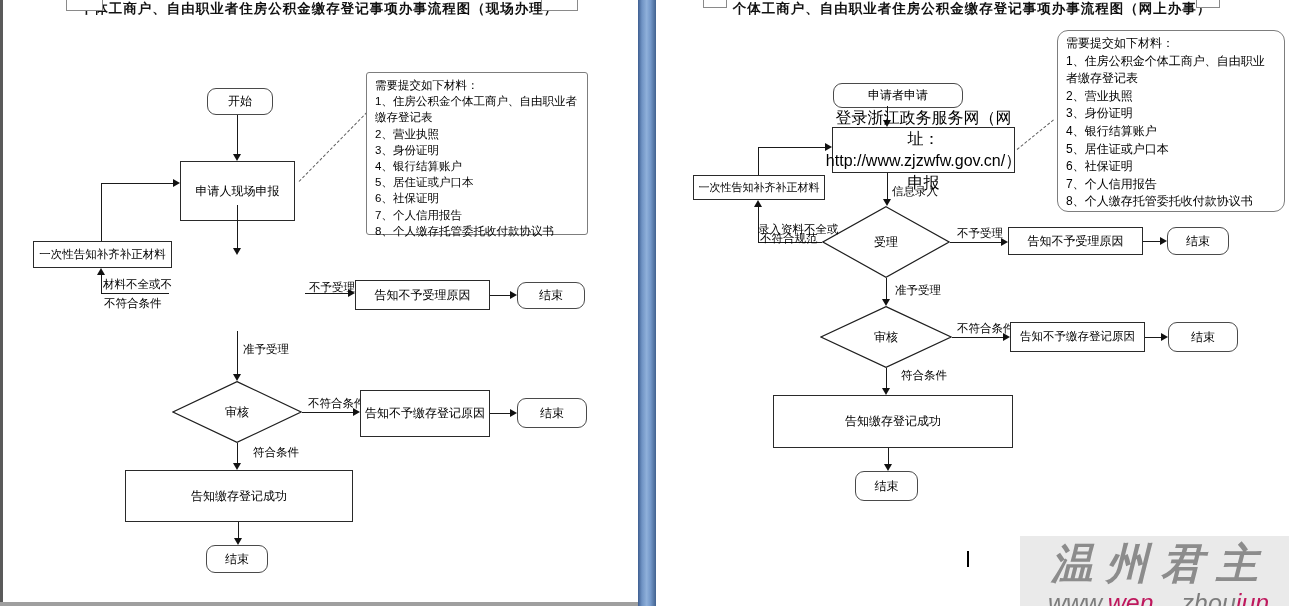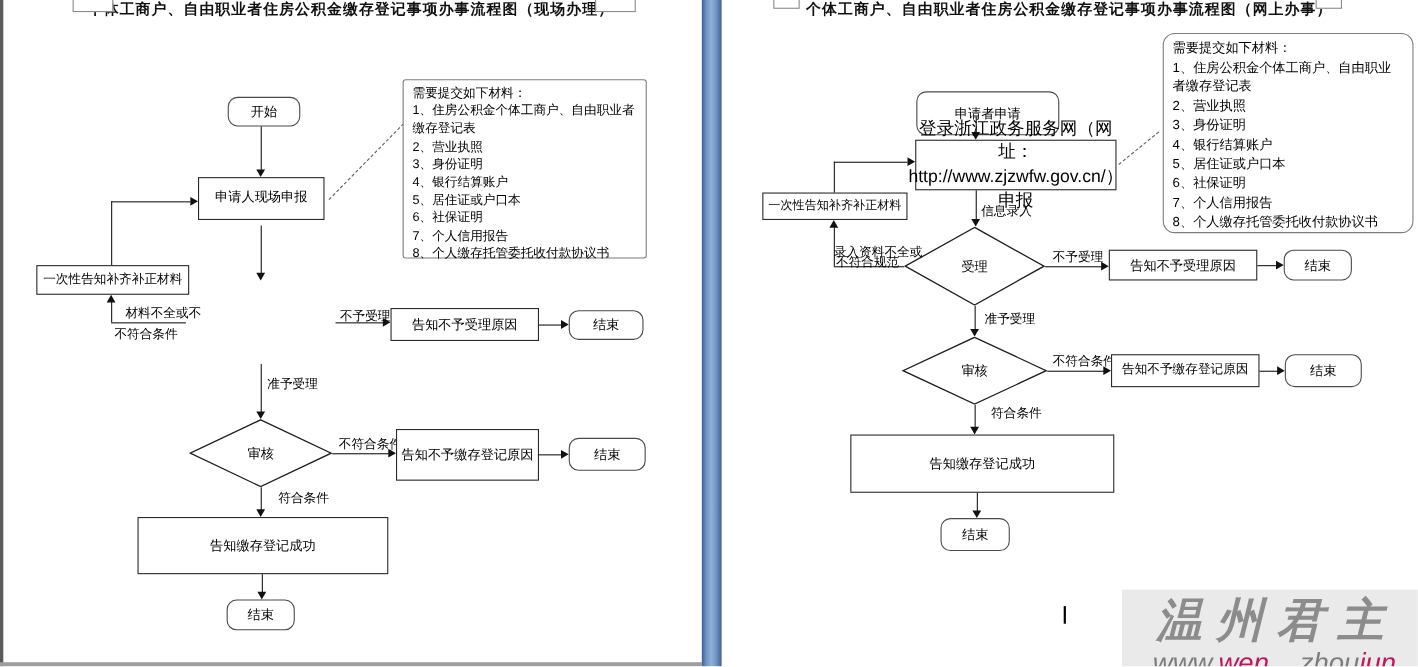--- a/index.html
+++ b/index.html
@@ -58,21 +58,21 @@
 
   <div class="corner-mark" style="left:66px;top:-12px;width:37px;height:23px;"></div>
   <div class="corner-mark" style="left:541px;top:-12px;width:37px;height:23px;"></div>
 
   <div class="rect rounded" style="left:207px;top:88px;width:66px;height:27px;">
     <span>开始</span>
   </div>
   <div class="vline" style="left:236.5px;top:115px;height:40px;"></div>
   <div class="ar-d" style="left:233px;top:154px;"></div>
 
-  <div class="rect" style="left:180px;top:161px;width:115px;height:39px;font-family:Liberation Mono, monospace;">
+  <div class="rect" style="left:180px;top:161px;width:115px;height:60px;">
     <span>申请人现场申报</span>
   </div>
 
   <div class="dash" style="left:299px;top:181px;width:97px;transform:rotate(-45.5deg);"></div>
 
   <div class="note note-left" style="left:366px;top:72px;width:222px;height:163px;">
     <div>需要提交如下材料：</div>
     <div>1、住房公积金个体工商户、自由职业者缴存登记表</div>
     <div>2、营业执照</div>
     <div>3、身份证明</div>
@@ -91,21 +91,21 @@
   </div>
 
   <div class="vline" style="left:100.5px;top:183px;height:58px;"></div>
   <div class="hline" style="left:101px;top:182.5px;width:72px;"></div>
   <div class="ar-r" style="left:173px;top:179px;"></div>
 
 
   <div class="hline" style="left:101px;top:292.5px;width:68px;"></div>
   <div class="vline" style="left:100.5px;top:272px;height:21px;"></div>
   <div class="ar-u" style="left:97px;top:268px;"></div>
-  <div class="lbl" style="left:114px;top:277px;">材料不全或不</div>
+  <div class="lbl" style="left:103px;top:277px;">材料不全或不</div>
   <div class="lbl" style="left:104px;top:296px;">不符合条件</div>
 
   <div class="hline" style="left:305px;top:292.5px;width:44px;"></div>
   <div class="ar-r" style="left:348px;top:289px;"></div>
   <div class="lbl" style="left:309px;top:280px;">不予受理</div>
   <div class="rect" style="left:355px;top:280px;width:135px;height:30px;">
     <span>告知不予受理原因</span>
   </div>
   <div class="hline" style="left:490px;top:294.5px;width:21px;"></div>
   <div class="ar-r" style="left:510px;top:291px;"></div>
@@ -150,21 +150,21 @@
 
   <div class="left-edge"></div>
   <div class="bottom-strip" style="left:0;top:602px;width:638px;height:4px;"></div>
   <div class="divider" style="left:638px;"></div>
 
   <div class="page-title" style="left:655px;top:7;width:634px;">个体工商户、自由职业者住房公积金缴存登记事项办事流程图（网上办事）</div>
 
   <div class="corner-mark" style="left:703px;top:-14px;width:24px;height:22px;"></div>
   <div class="corner-mark" style="left:1196px;top:-14px;width:24px;height:22px;"></div>
 
-  <div class="rect rounded" style="left:833px;top:83px;width:130px;height:40px;">
+  <div class="rect rounded" style="left:833px;top:83px;width:130px;height:25px;">
     <span>申请者申请</span>
   </div>
   <div class="vline" style="left:886.5px;top:106px;height:15px;"></div>
   <div class="ar-d" style="left:883px;top:120px;"></div>
 
   <div class="rect" style="left:832px;top:127px;width:183px;height:46px;font-size:16px;flex-direction:column;">
     <span>登录浙江政务服务网（网址：</span>
     <span>http://www.zjzwfw.gov.cn/）申报</span>
   </div>
 

